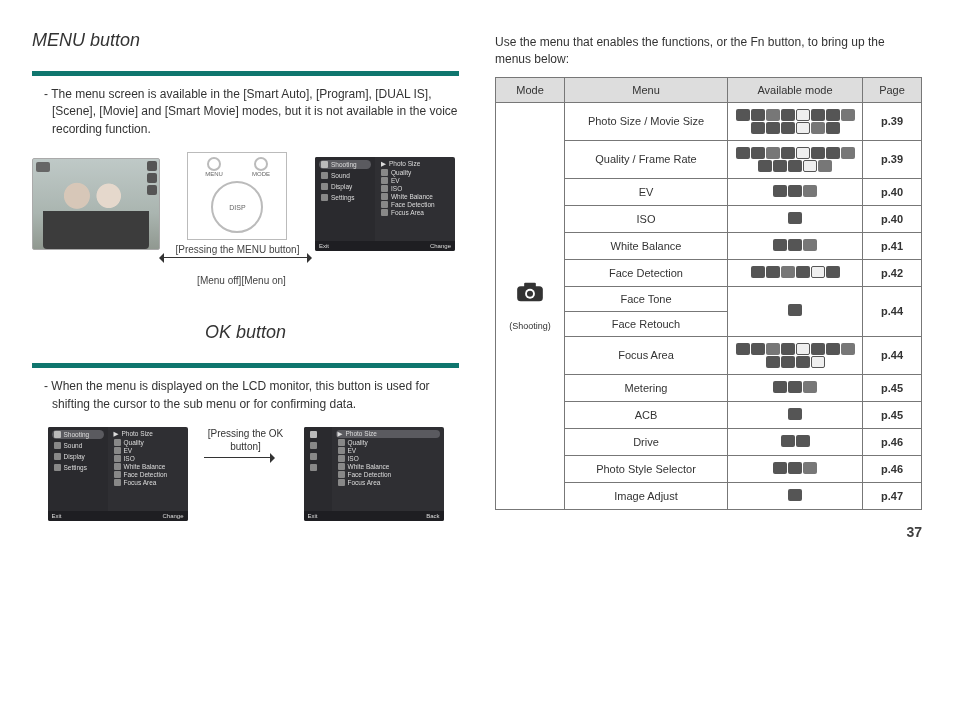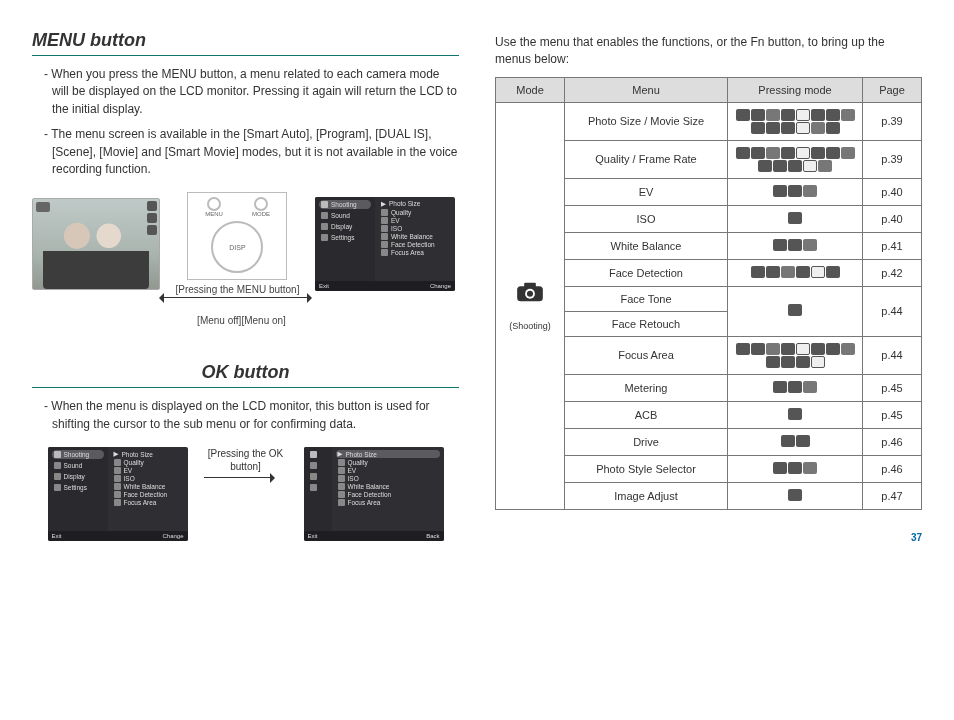--- a/index.html
+++ b/index.html
@@ -15,26 +15,26 @@
   .columns {
     display: flex;
     gap: 36px;
   }
   .col {
     flex: 1;
     min-width: 0;
   }
   h2.section {
     font-size: 18px;
-    font-weight: bold;
+    font-weight: normal;
     font-style: italic;
     color: #333;
     margin: 6px 0 4px 0;
-    padding-bottom: 4px;
-    border-bottom: 1px solid #0f766e;
+    padding-bottom: 20px;
+    border-bottom: 5px solid #0f766e;
     display: flex;
     align-items: center;
     gap: 4px;
   }
   .camera-icon-inline {
     display: inline-flex;
     align-items: center;
     justify-content: center;
     font-style: normal;
   }
@@ -248,20 +248,21 @@
   }
   table.shoot th {
     background: #ddd;
     font-weight: normal;
   }
   table.shoot td.menu-col {
     width: 150px;
   }
   table.shoot td.page-col {
     width: 46px;
+    font-weight: bold;
   }
   table.shoot td.mode-cell {
     width: 56px;
   }
   .mode-icons {
     display: inline-flex;
     flex-wrap: wrap;
     gap: 1px;
     justify-content: center;
     max-width: 160px;
@@ -275,40 +276,39 @@
   .mode-icons .micon.alt { background: #777; }
   .mode-icons .micon.inv { background: #efefef; border:1px solid #555; box-sizing:border-box; }
 
   .shooting-mode-label {
     font-size: 9px;
     display: block;
     margin-top: 18px;
   }
   .page-number {
     text-align: right;
-    color: #0369a1;
-    font-size: 10px;
+    color: #404040;
+    font-size: 14px;
     font-weight: bold;
-    margin-top: 22px;
+    margin-top: 14px;
   }
   svg.cam-svg { vertical-align: middle; }
 </style>
 </head>
 <body>
 
 <div class="columns">
 
   <div class="col">
 
     <h2 class="section">
       <span>MENU button</span>
     </h2>
 
     <ul class="bullet-list">
-      <li>When you press the MENU button, a menu related to each camera mode will be displayed on the LCD monitor. Pressing it again will return the LCD to the initial display.</li>
       <li>The menu screen is available in the [Smart Auto], [Program], [DUAL IS], [Scene], [Movie] and [Smart Movie] modes, but it is not available in the voice recording function.</li>
     </ul>
 
     <div class="three-images">
 
       <div class="img-stack">
         <div class="photo-thumb">
           <div class="topleft"></div>
           <div class="fake-people"></div>
           <div class="overlay-icons">
@@ -536,21 +536,21 @@
 
   <div class="col">
 
     <p style="margin:10px 0 6px 0; line-height:1.45;">Use the menu that enables the functions, or the Fn button, to bring up the menus below:</p>
 
     <table class="shoot">
       <thead>
         <tr>
           <th>Mode</th>
           <th>Menu</th>
-          <th>Pressing mode</th>
+          <th>Available mode</th>
           <th>Page</th>
         </tr>
       </thead>
       <tbody id="shoot-tbody">
           <tr>
             <td class="mode-cell" rowspan="14"><span><svg class="cam-svg" width="28" height="22" viewBox="0 0 24 18">
                   <rect x="1" y="4" width="22" height="13" rx="3" fill="#333"></rect>
                   <rect x="7" y="1" width="10" height="5" rx="1" fill="#333"></rect>
                   <circle cx="12" cy="10.5" r="4.2" fill="#fff"></circle>
                   <circle cx="12" cy="10.5" r="2.6" fill="#333"></circle>

